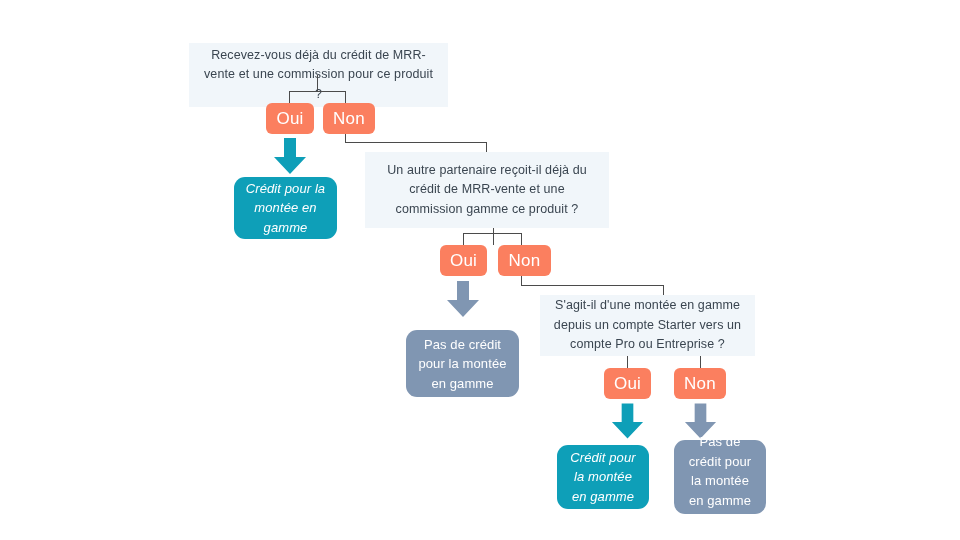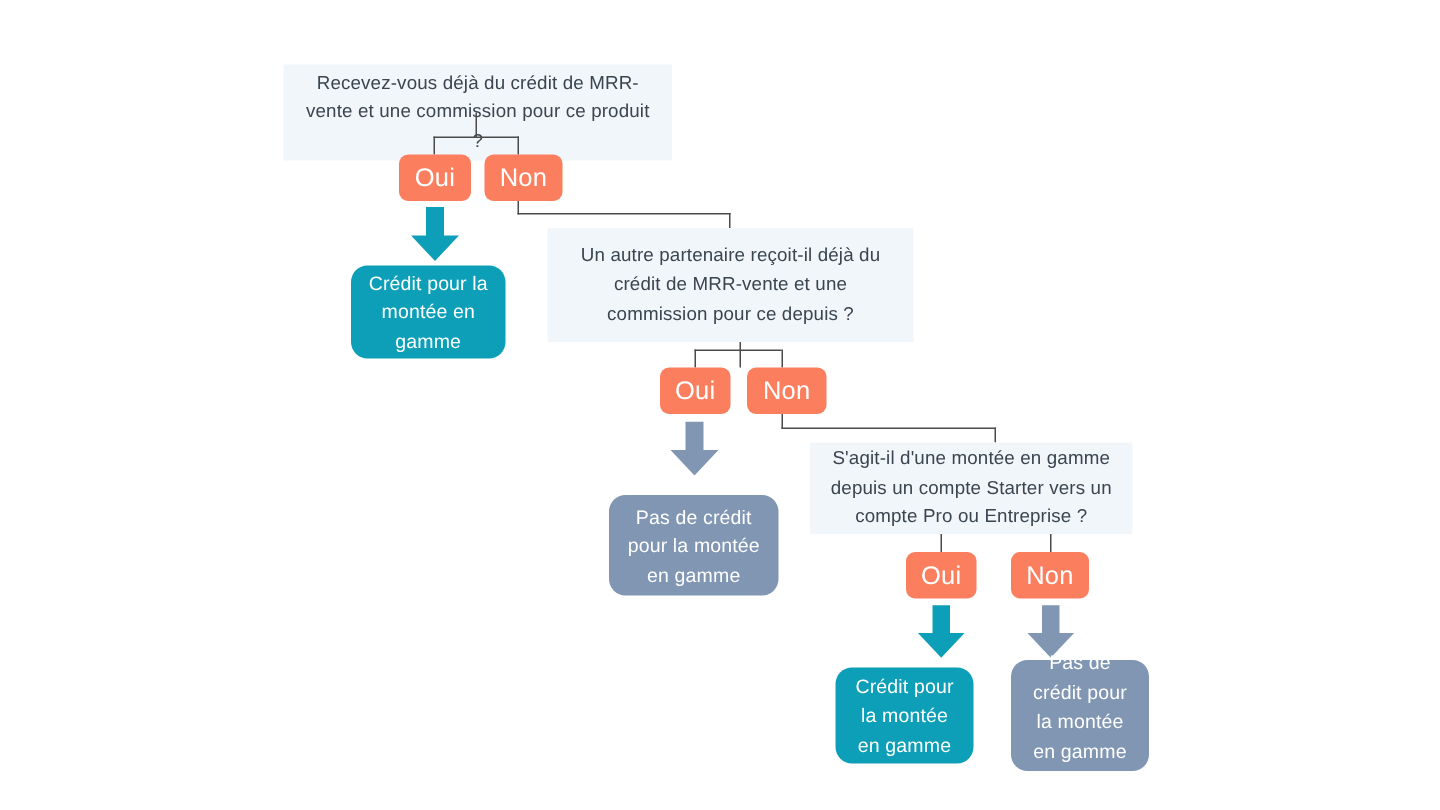--- a/index.html
+++ b/index.html
@@ -38,21 +38,21 @@
     position: absolute;
     border-radius: 11px;
     color: #ffffff;
     display: flex; align-items: center; justify-content: center;
     text-align: center;
     font-size: 13px;
     line-height: 1.5;
     padding: 4px 8px;
     letter-spacing: 0.1px;
   }
-  .outcome.teal { background: #0e9fb8; }
+  .outcome.teal { background: #0e9fb8; font-style: italic; }
   .outcome.slate { background: #8096b2; align-items: flex-end; }
 
   .vline { position: absolute; background: #4b4b4b; width: 1.4px; }
   .hline { position: absolute; background: #4b4b4b; height: 1.4px; }
 
   .arrow { position: absolute; }
   .arrow svg { display: block; }
 </style>
 </head>
 <body>
@@ -83,21 +83,21 @@
 
   <div class="outcome teal" style="left:234px; top:177px; width:103px; height:62px;">
     <span>Crédit pour la montée en gamme</span>
   </div>
 
   <div class="vline" style="left:345px; top:134px; height:9px;"></div>
   <div class="hline" style="left:345px; top:142px; width:142px;"></div>
   <div class="vline" style="left:486px; top:142px; height:10px;"></div>
 
   <div class="qbox" style="left:365px; top:152px; width:244px; height:76px;">
-    <span>Un autre partenaire reçoit-il déjà du crédit de MRR-vente et une commission pour ce depuis ?</span>
+    <span>Un autre partenaire reçoit-il déjà du crédit de MRR-vente et une commission gamme ce produit ?</span>
   </div>
 
   <div class="vline" style="left:493px; top:228px; height:17px;"></div>
   <div class="hline" style="left:463px; top:233px; width:58px;"></div>
   <div class="vline" style="left:463px; top:233px; height:12px;"></div>
   <div class="vline" style="left:521px; top:233px; height:12px;"></div>
 
   <div class="pill" style="left:440px; top:245px; width:47px; height:31px;">
     <span>Oui</span>
   </div>

